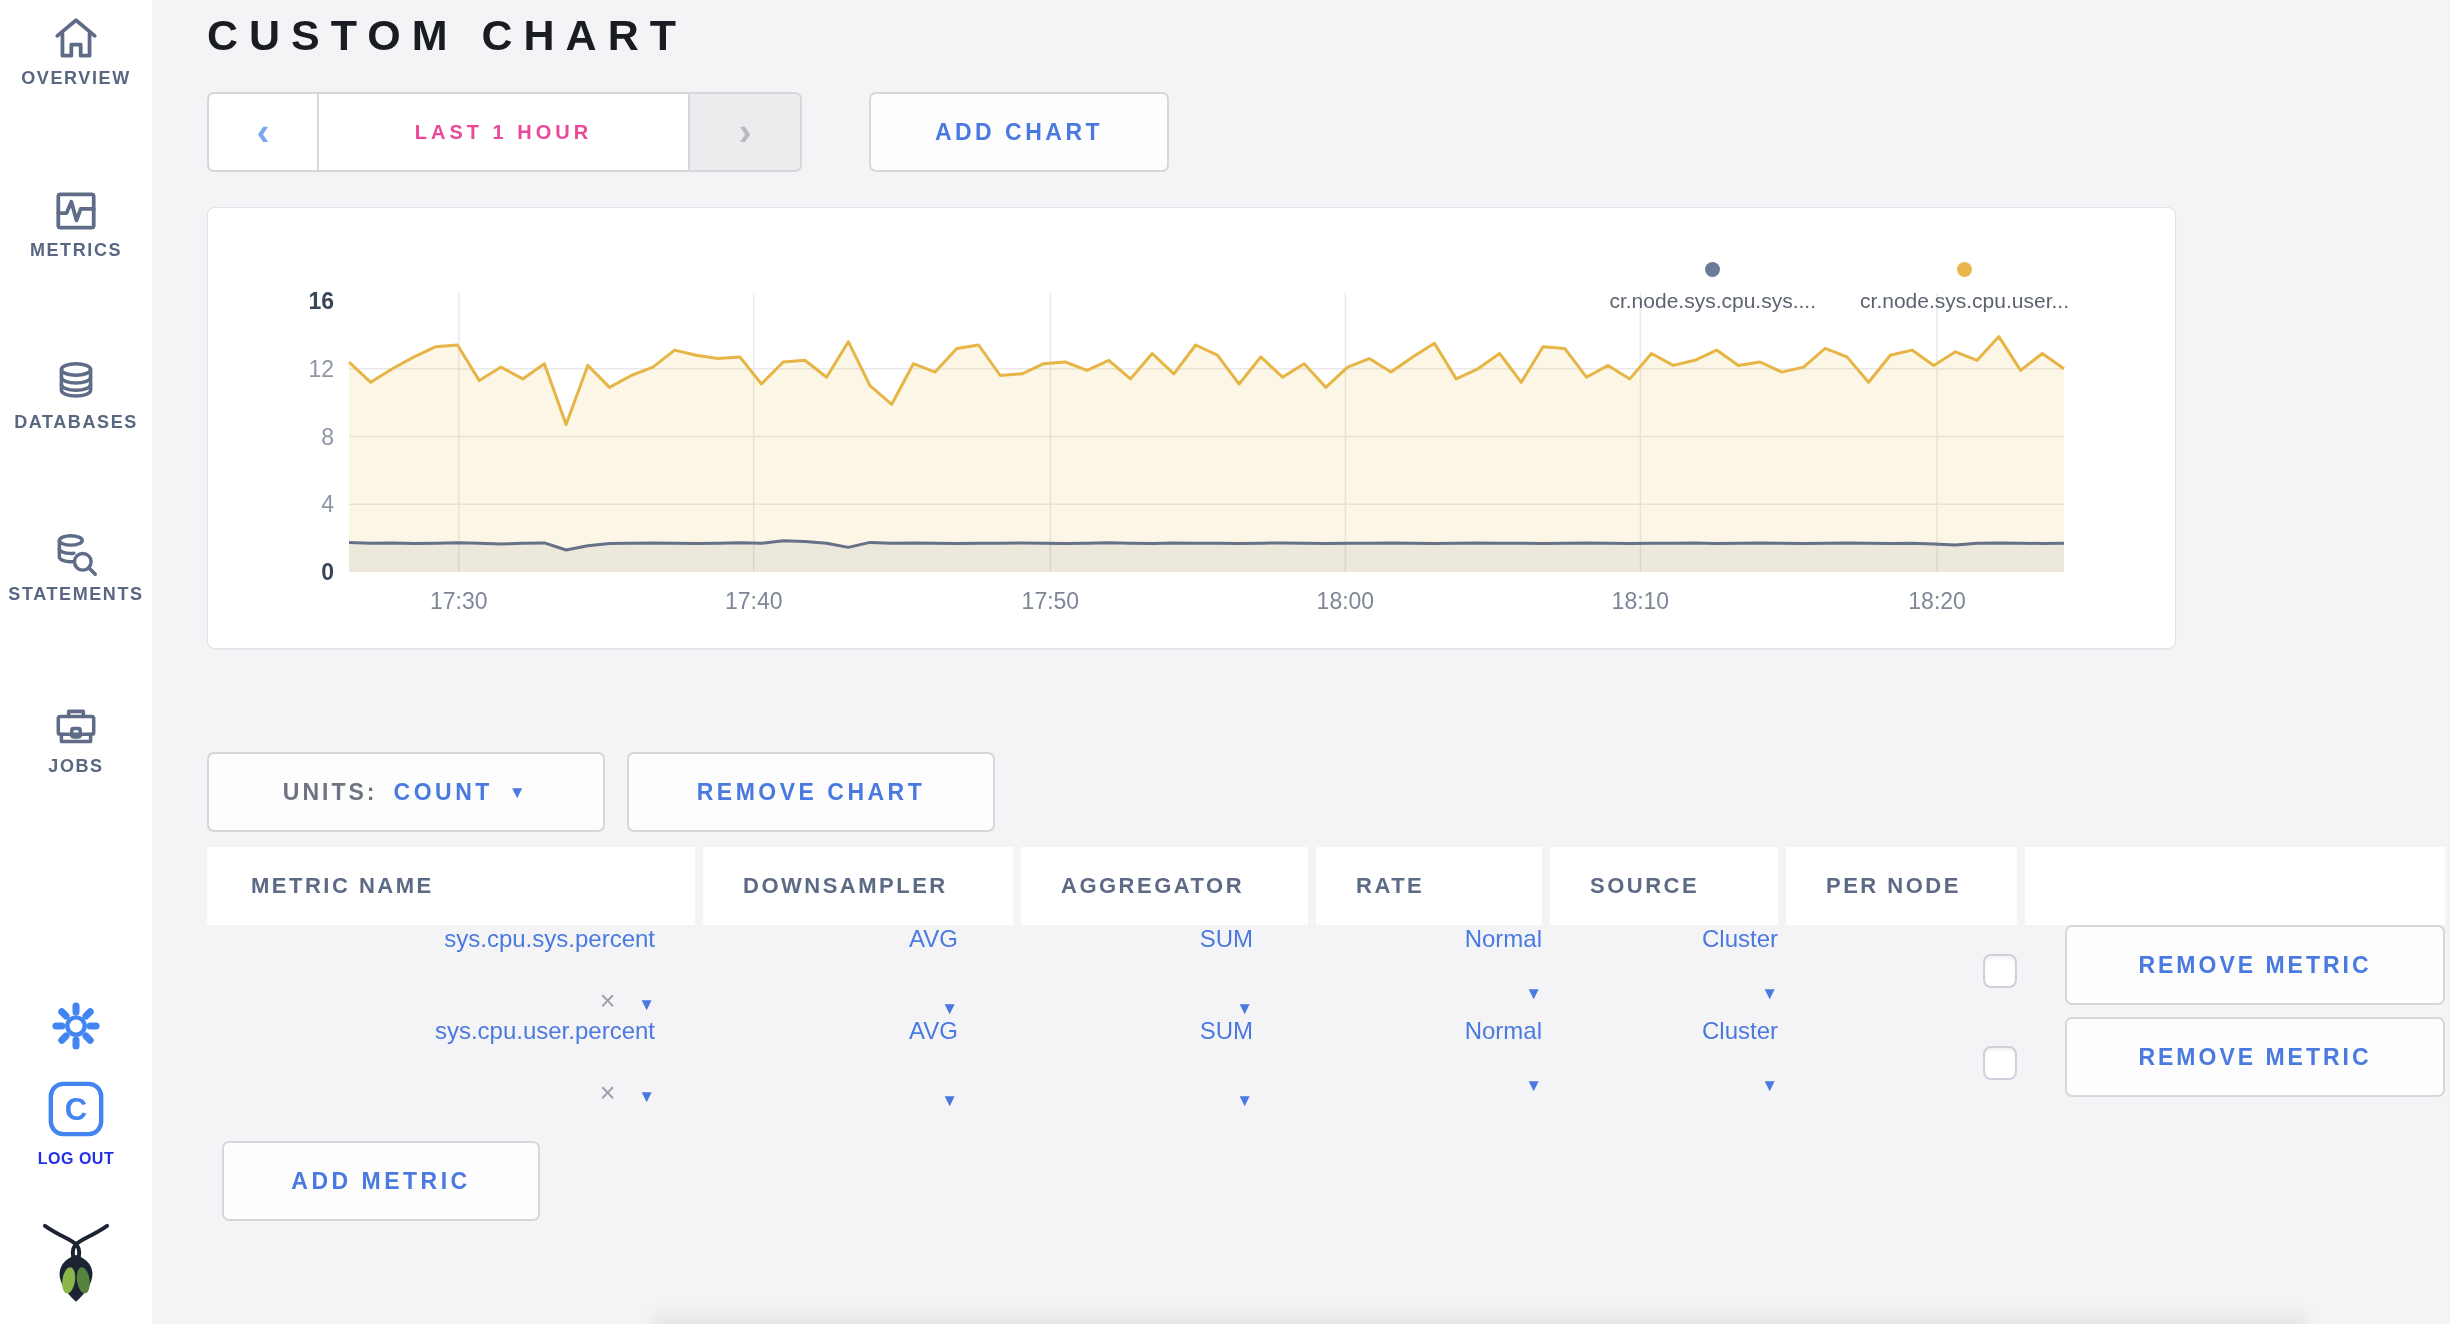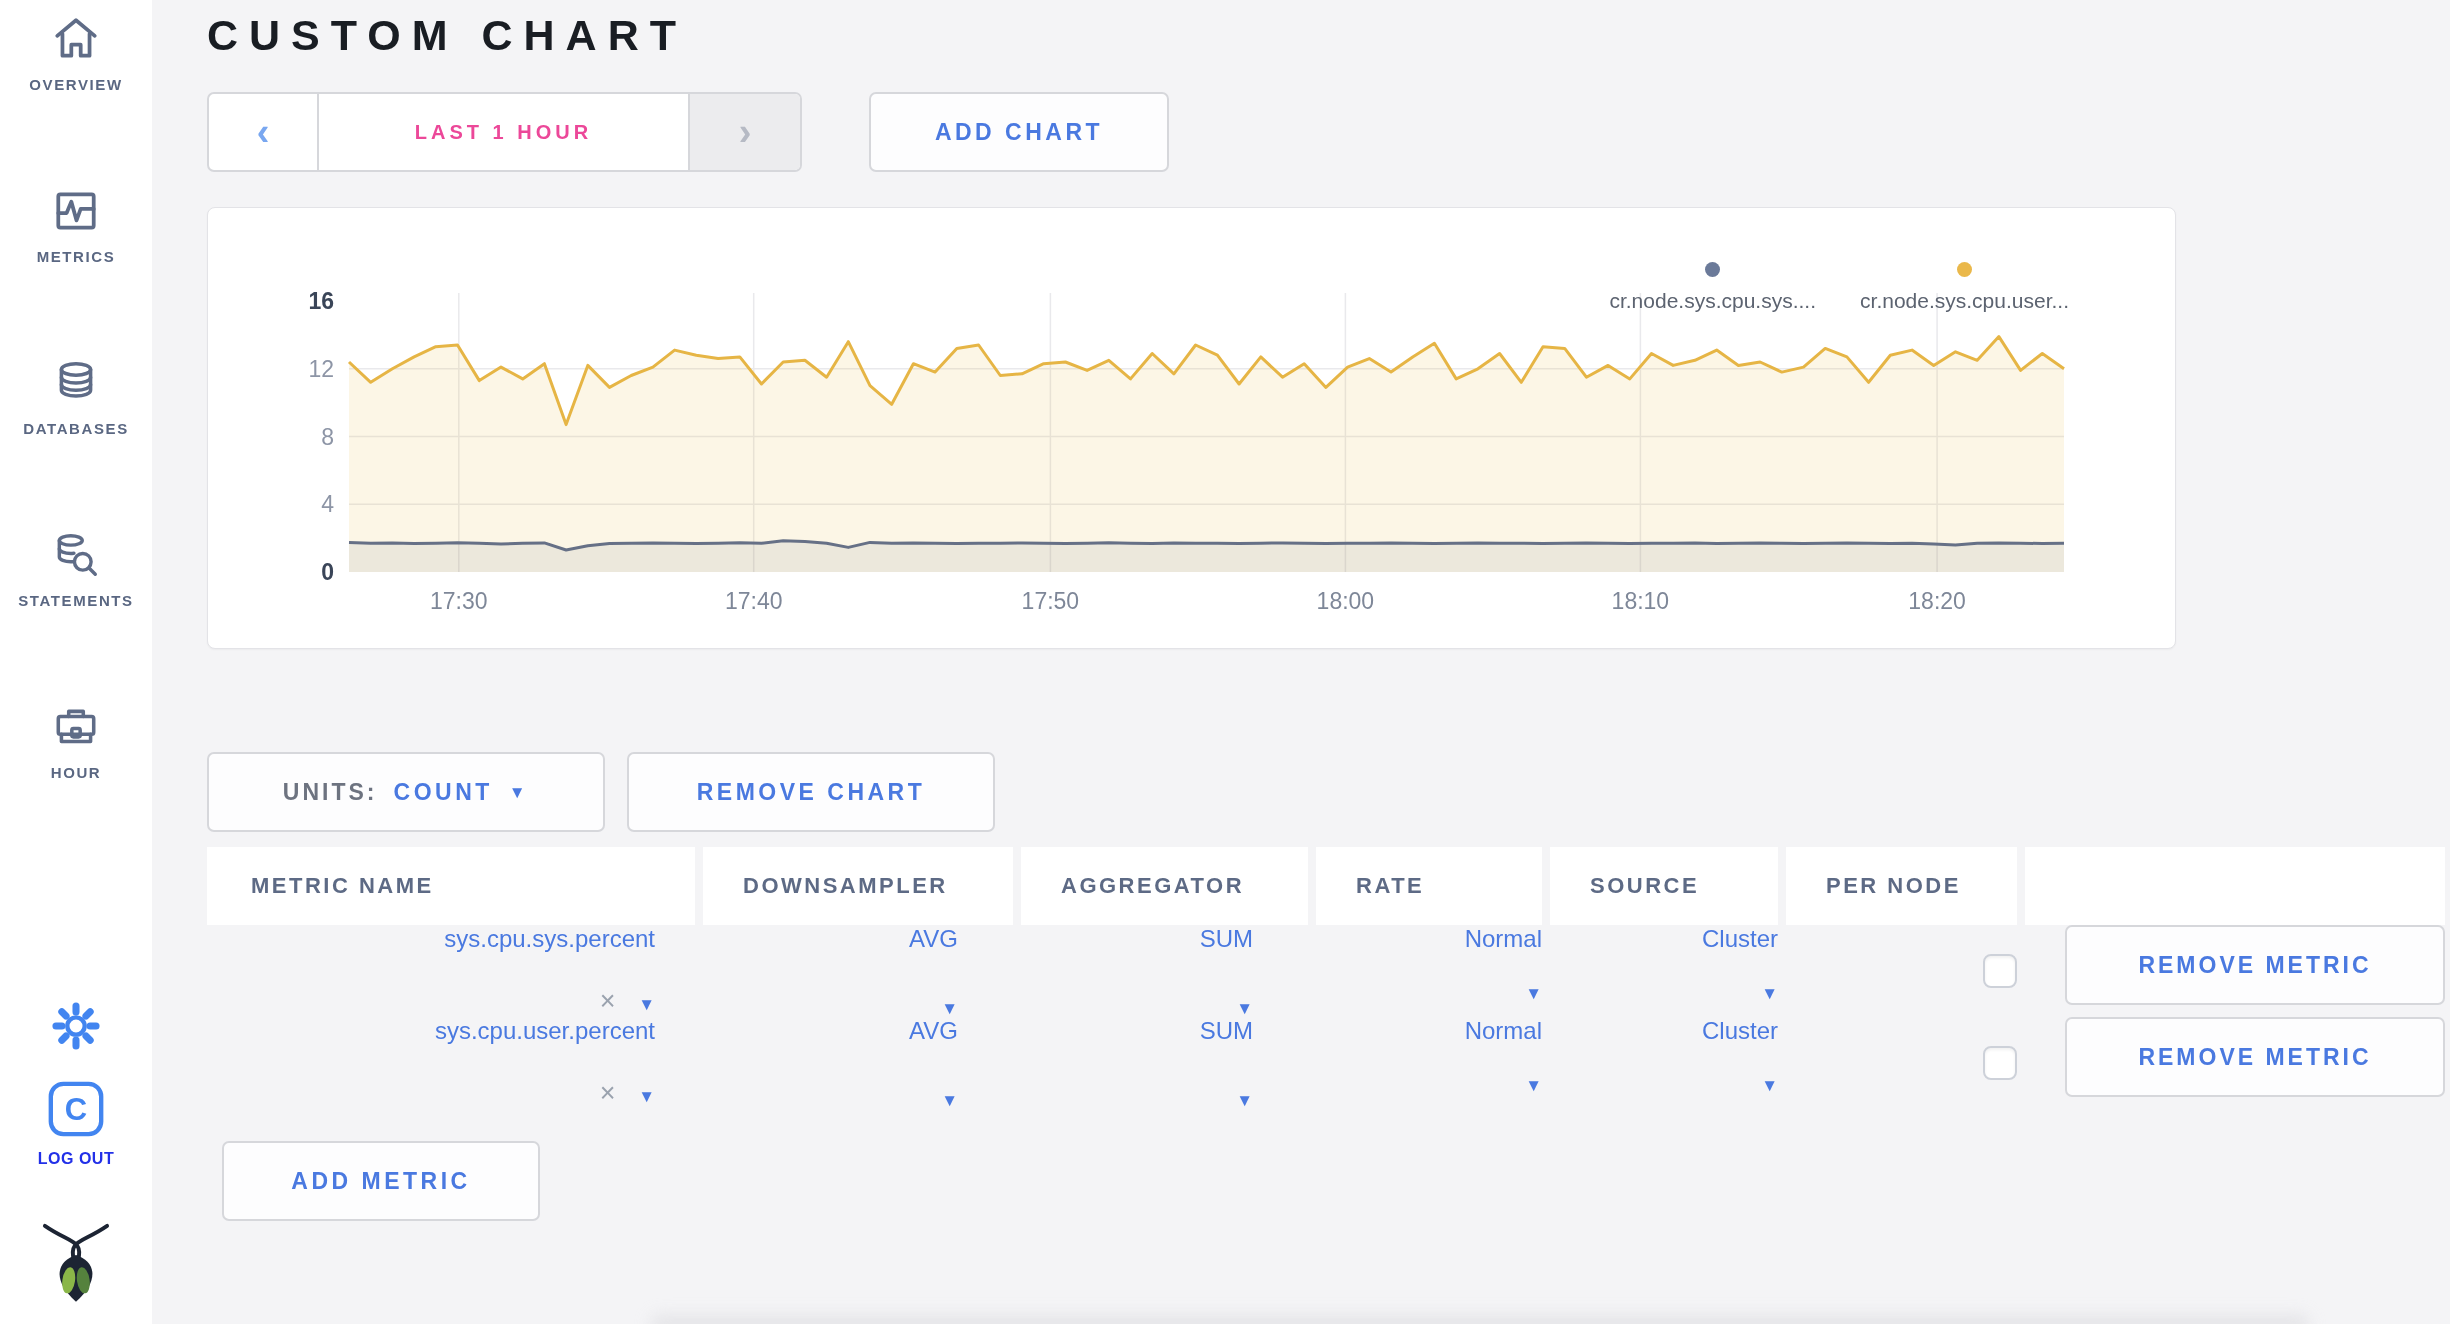--- a/index.html
+++ b/index.html
@@ -16,21 +16,21 @@
   .sidebar {
     position:absolute; left:0; top:0; width:152px; height:1324px;
     background:#ffffff; display:flex; flex-direction:column; align-items:center;
     z-index:2;
   }
   .nav-item {
     width:100%; height:172px; display:flex; flex-direction:column;
     align-items:center; padding-top:14px; cursor:pointer;
   }
   .nav-label {
-    margin-top:12px; font-size:15px; font-weight:700;
+    margin-top:4px; font-size:18px; font-weight:700;
     letter-spacing:1.6px; color:#5a6782;
   }
   .side-icon svg { display:block; }
   .gear-wrap { margin-top:140px; cursor:pointer; }
   .logout-wrap { margin-top:22px; display:flex; flex-direction:column; align-items:center; cursor:pointer; }
   .logout-label { margin-top:6px; font-size:16px; font-weight:700; letter-spacing:0.5px; color:#2230e8; }
   .bug-wrap { margin-top:42px; cursor:pointer; }
 
   
   .content { position:absolute; left:152px; top:0; right:0; bottom:0; padding-left:55px; }
@@ -161,21 +161,21 @@
 
   <div class="nav-item">
     <span class="side-icon">
       <svg viewBox="0 0 48 48" width="50" height="50" fill="none" stroke="#5f6c87" stroke-width="3.4" stroke-linecap="round" stroke-linejoin="round">
         <path d="M17 14 v-5 h14 v5"></path>
         <rect x="7" y="14" width="34" height="17" rx="2"></rect>
         <path d="M10 31 v7 h28 v-7"></path>
         <rect x="20" y="25.5" width="8" height="8" rx="1.5"></rect>
       </svg>
     </span>
-    <span class="nav-label">HOUR</span>
+    <span class="nav-label">JOBS</span>
   </div>
 
   <div class="gear-wrap">
     <span>
       <svg viewBox="0 0 48 48" width="52" height="52" fill="none" stroke="#4285f0">
         <circle cx="24" cy="24" r="8" stroke-width="4"></circle>
         <g stroke-width="6.5" stroke-linecap="round">
           <line x1="37" y1="24" x2="42.5" y2="24"></line>
           <line x1="33.2" y1="33.2" x2="37.1" y2="37.1"></line>
           <line x1="24" y1="37" x2="24" y2="42.5"></line>

